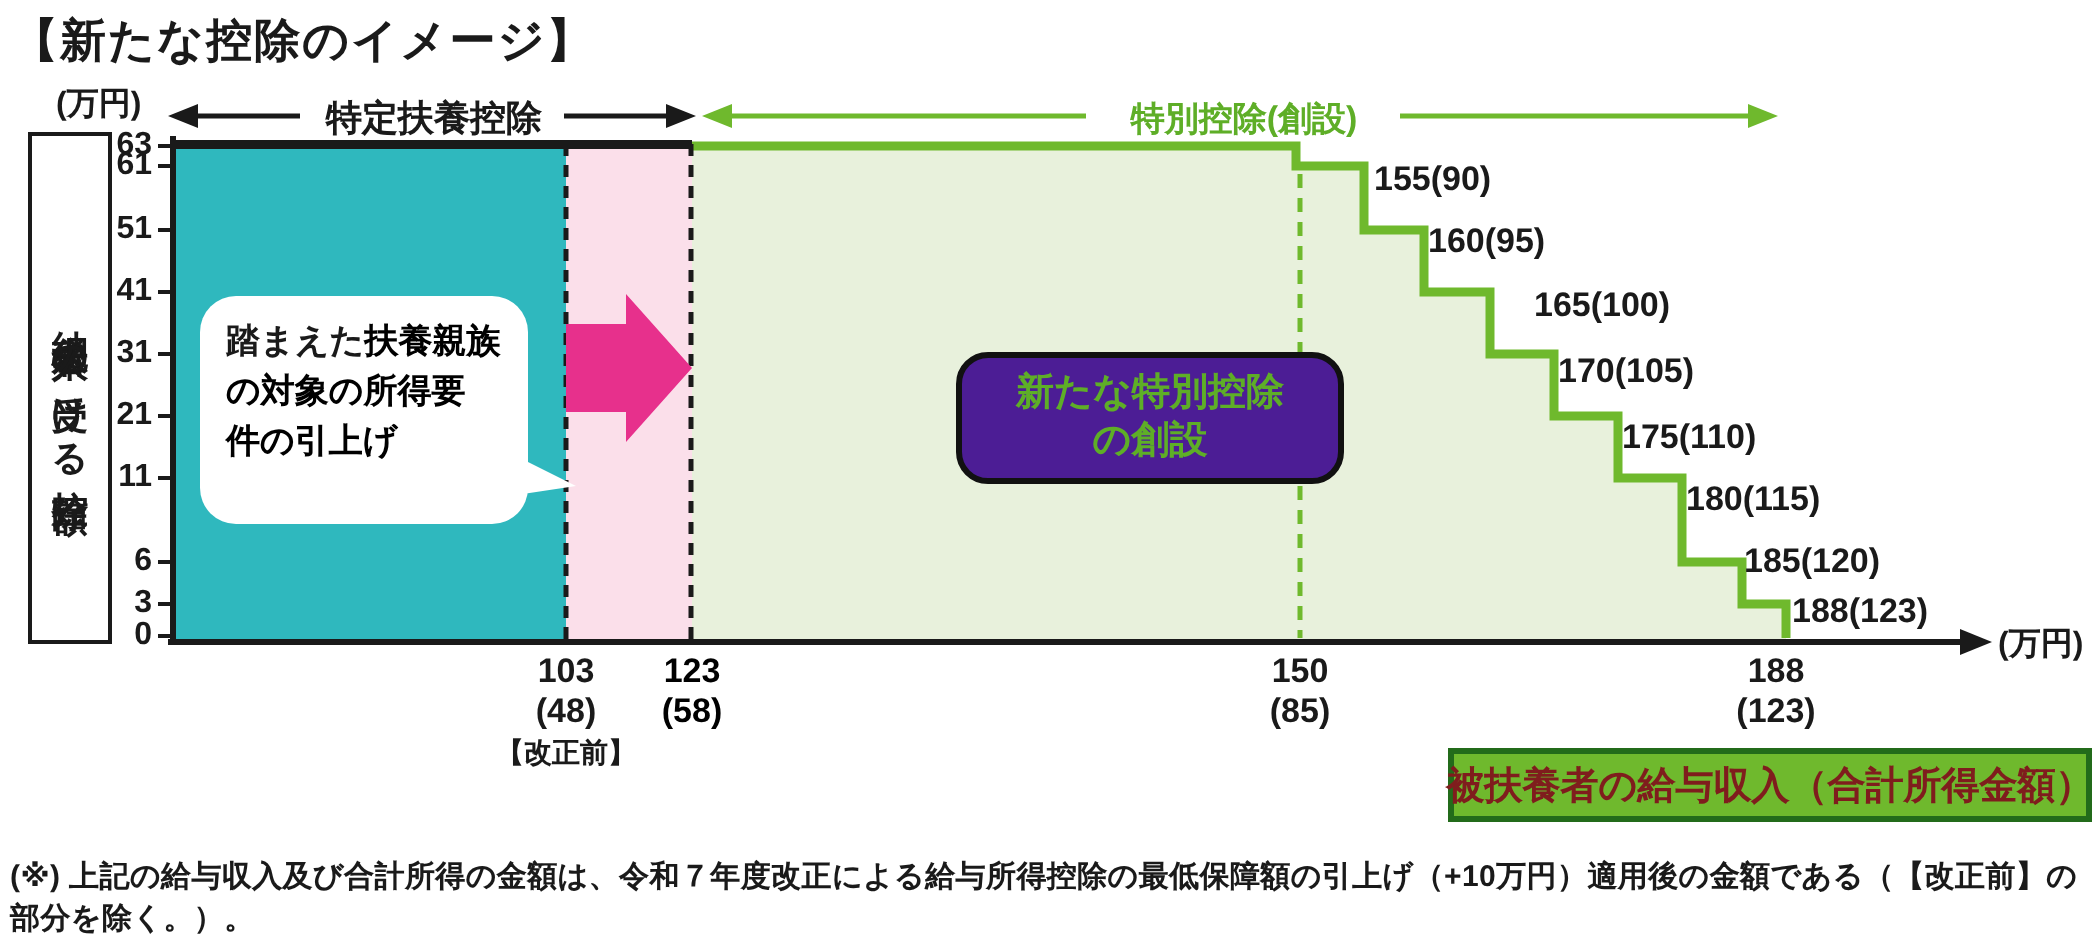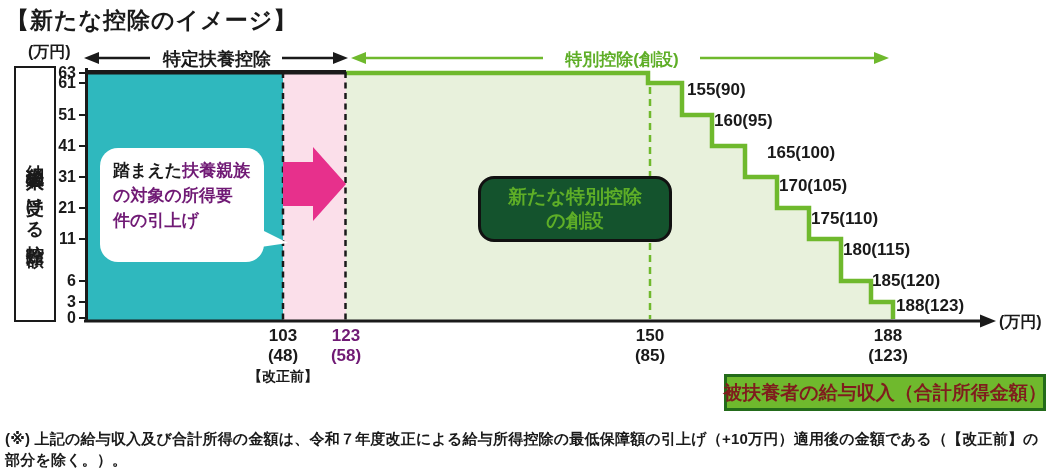--- a/index.html
+++ b/index.html
@@ -5,29 +5,29 @@
   html,body{margin:0;padding:0;background:#fff;}
   .stage{position:relative;width:1050px;height:476px;background:#ffffff;overflow:hidden;
          font-family:"Liberation Sans","DejaVu Sans",sans-serif;color:#1a1a1a;padding-left:30px;}
   .abs{position:absolute;}
   .title{left:6px;top:5px;font-size:23px;font-weight:bold;letter-spacing:1px;}
   .unit{font-size:16px;font-weight:bold;}
   .ytick{width:50px;text-align:right;font-size:16px;font-weight:bold;line-height:18px;}
   .steplabel{font-size:17px;font-weight:bold;white-space:nowrap;}
   .xlabel{width:130px;text-align:center;font-size:17px;font-weight:bold;line-height:20px;}
   .xlabel .small{font-size:14px;}
-  .magenta{color:#701a75;}
+  .magenta{color:#000000;}
   .green-text{color:#5eae27;}
   .arrow-label{font-size:18px;font-weight:bold;text-align:center;}
   .yaxis-box{left:14px;top:66px;width:38px;height:252px;border:2px solid #1a1a1a;
              display:flex;align-items:center;justify-content:center;
              writing-mode:vertical-rl;font-size:18px;font-weight:bold;letter-spacing:2px;background:#fff;}
   .bubble-pink{left:100px;top:148px;width:164px;height:114px;background:#fff;border-radius:18px;
                padding:10px 13px;box-sizing:border-box;font-size:17px;font-weight:bold;line-height:25px;}
-  .bubble-green{left:478px;top:176px;width:188px;height:60px;background:#14532d;border:3.5px solid #111;
+  .bubble-green{left:478px;top:176px;width:188px;height:60px;background:#4c1d95;border:3.5px solid #111;
                 border-radius:16px;display:flex;flex-direction:column;align-items:center;justify-content:center;
                 font-size:19px;font-weight:bold;line-height:24px;color:#5eae27;}
   .banner{left:724px;top:374px;width:322px;height:37px;background:#6fb92d;border:3px solid #236b1a;
           box-sizing:border-box;display:flex;align-items:center;justify-content:center;
           color:#7f1d1d;font-size:19px;font-weight:bold;white-space:nowrap;}
   .footnote{left:5px;top:428px;width:1042px;font-size:15px;font-weight:600;line-height:21px;letter-spacing:0.2px;}
 </style>
 </head>
 <body>
 

